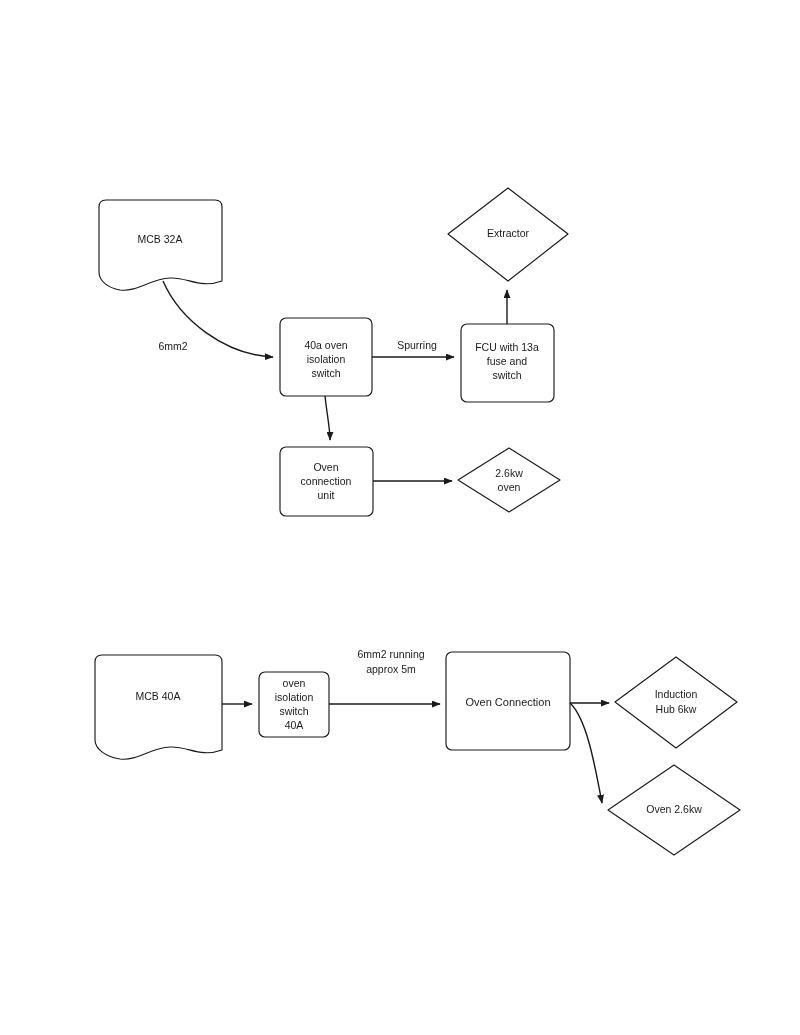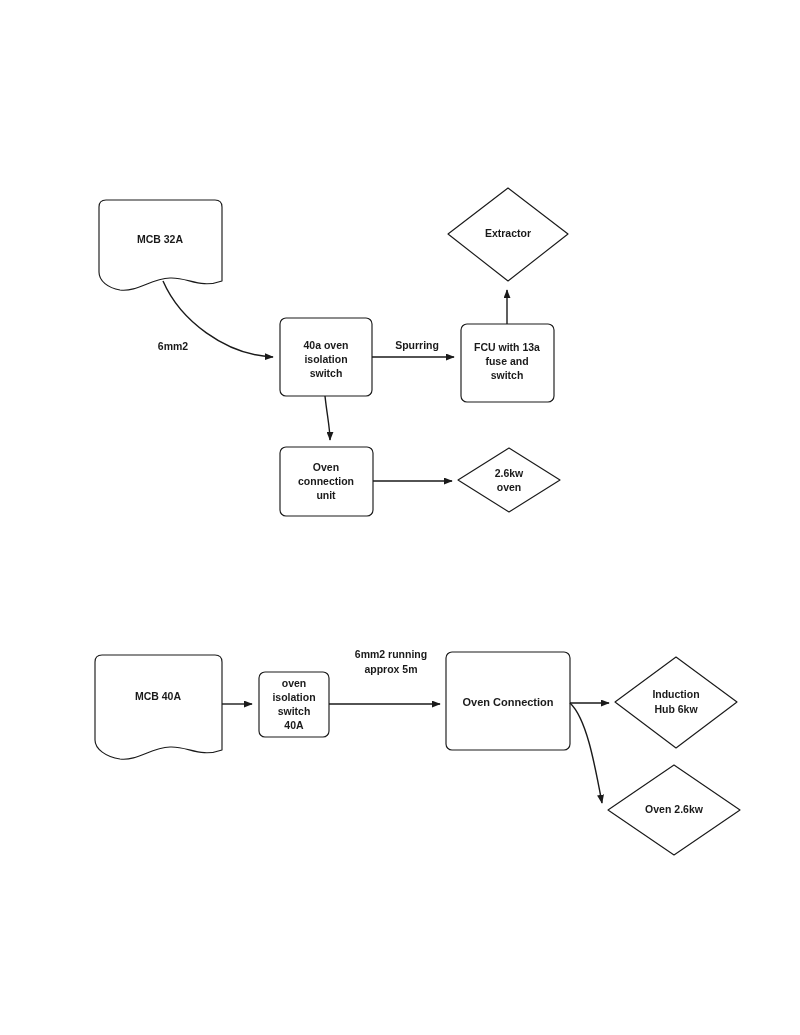--- a/index.html
+++ b/index.html
@@ -13,21 +13,20 @@
     font-family: "Liberation Sans", sans-serif;
     position: relative;
     overflow: hidden;
   }
   #diagram-canvas {
     position: absolute;
     left: 0;
     top: 0;
     width: 800px;
     height: 1035px;
-    font-weight: bold;
   }
   svg.diagram {
     display: block;
     width: 800px;
     height: 1035px;
   }
   .shape-outline {
     fill: #ffffff;
     stroke: #1a1a1a;
     stroke-width: 1.15;

